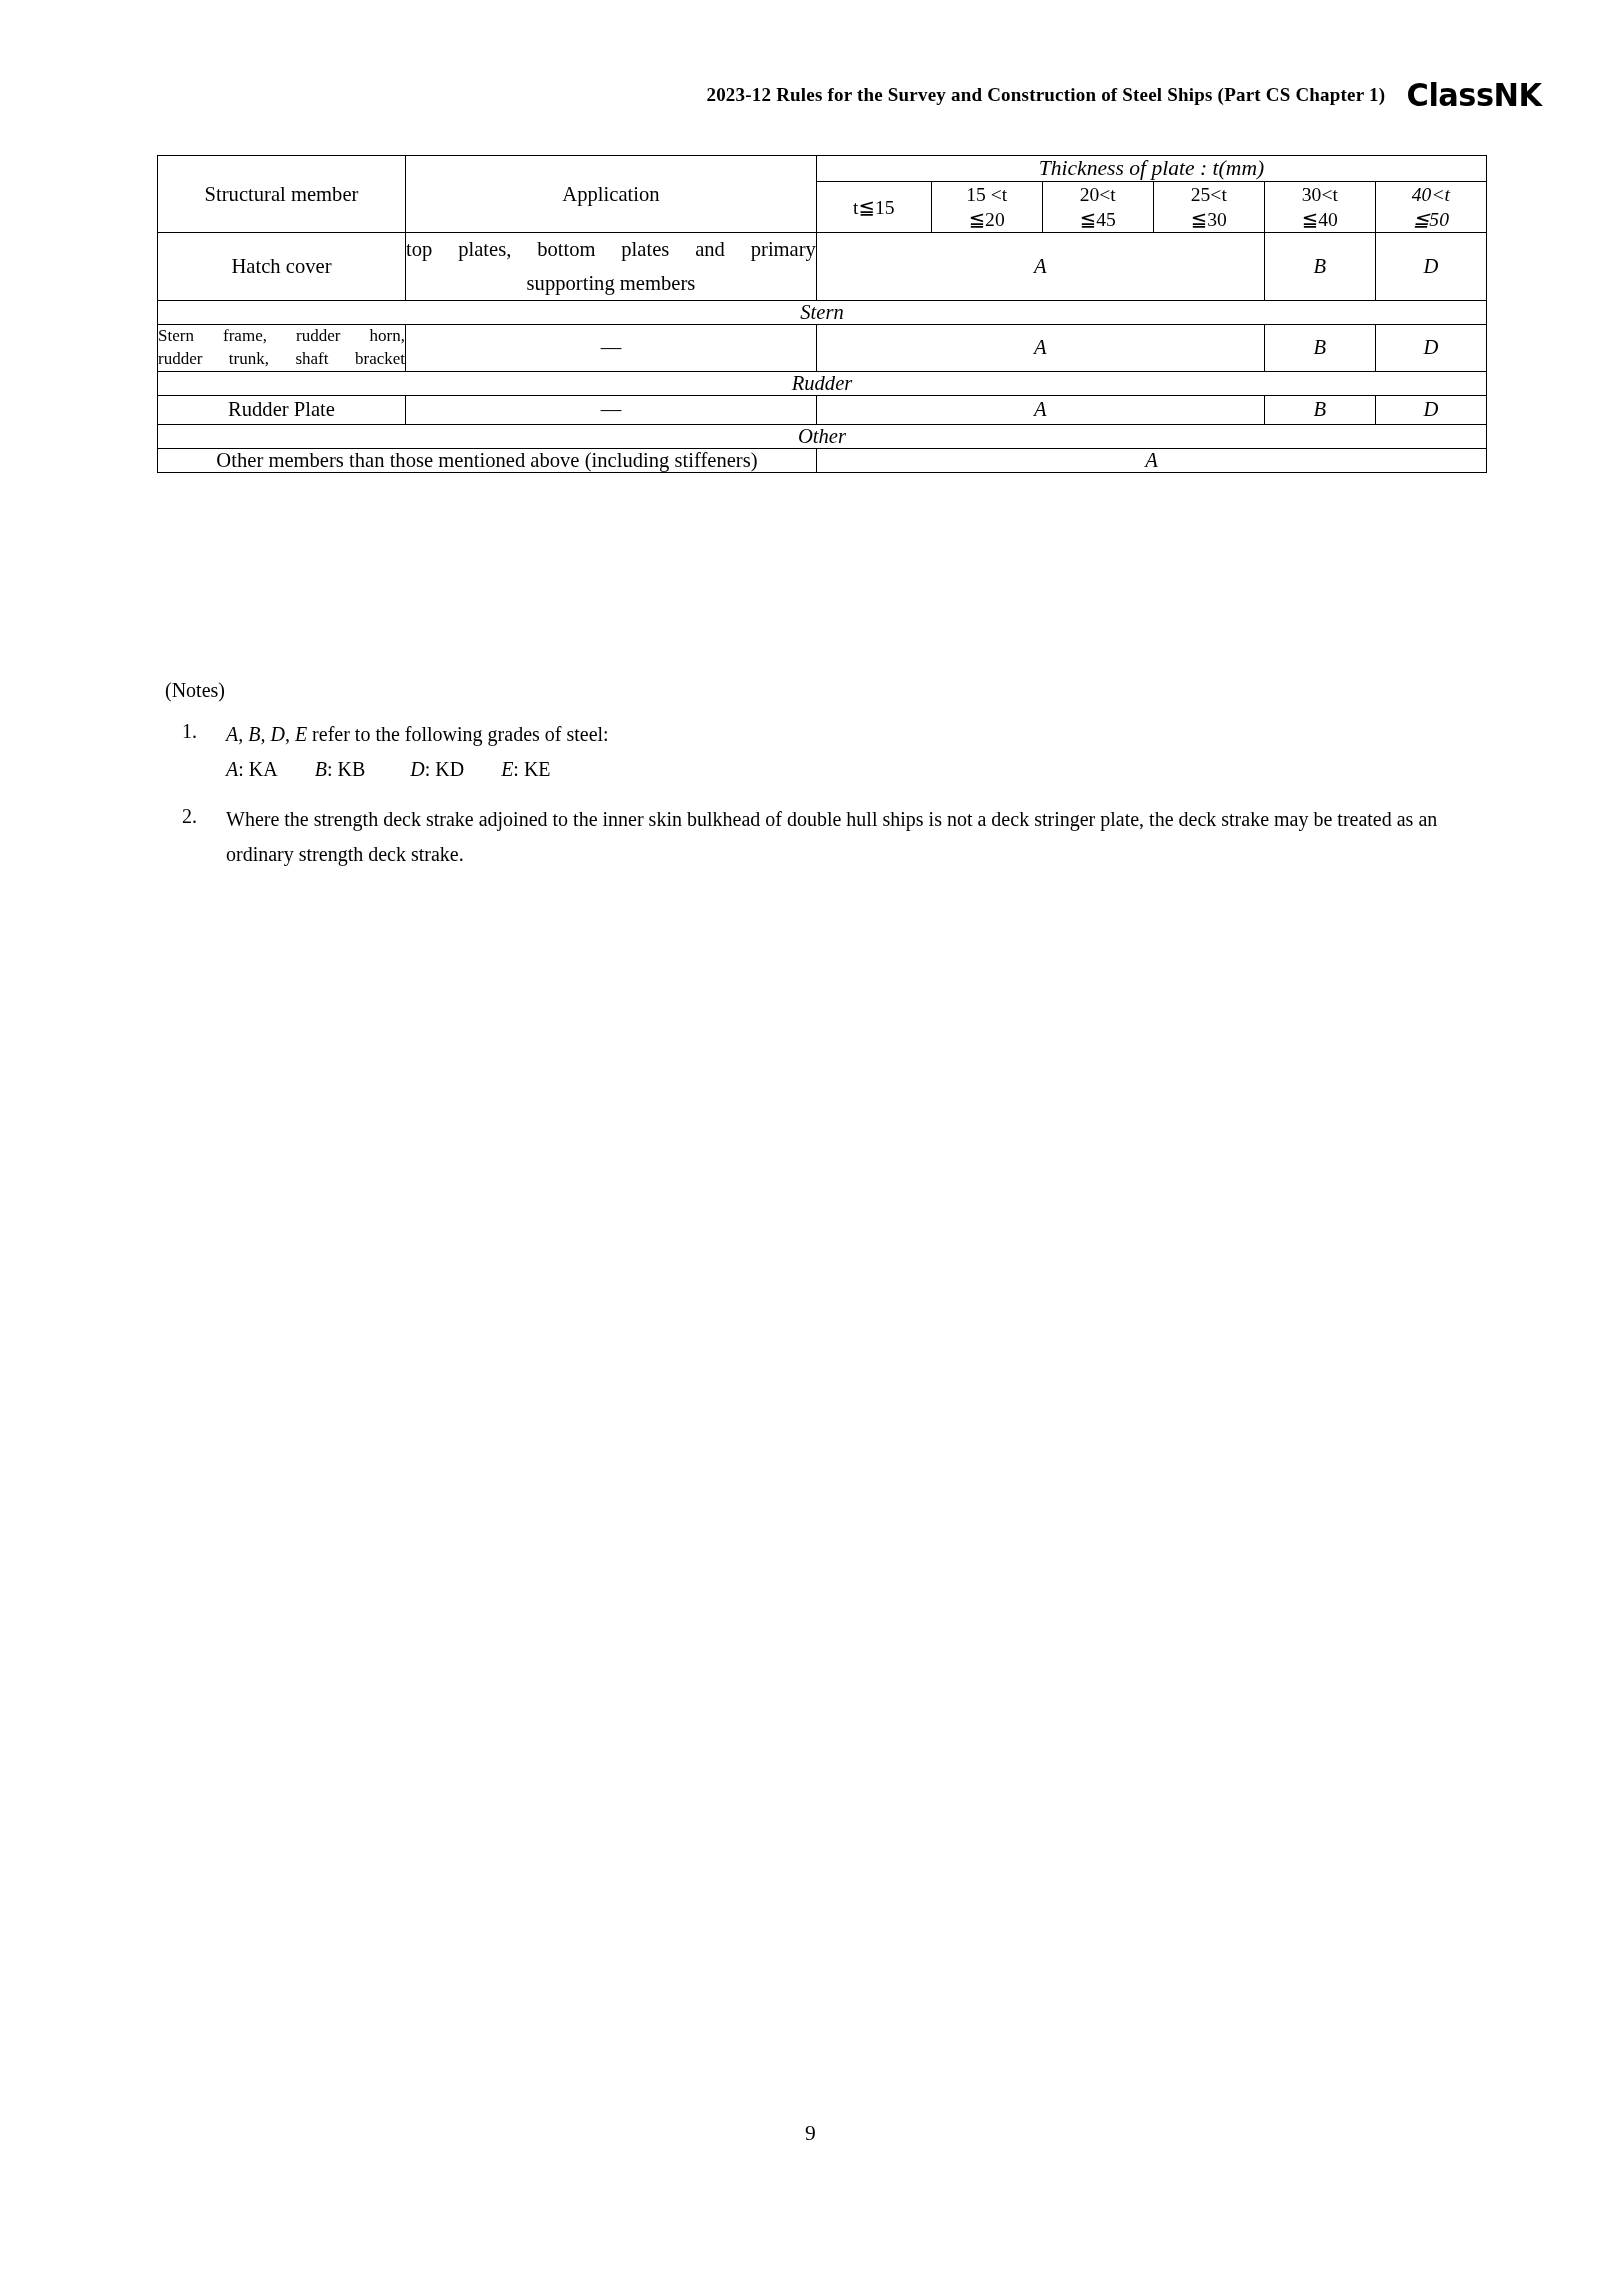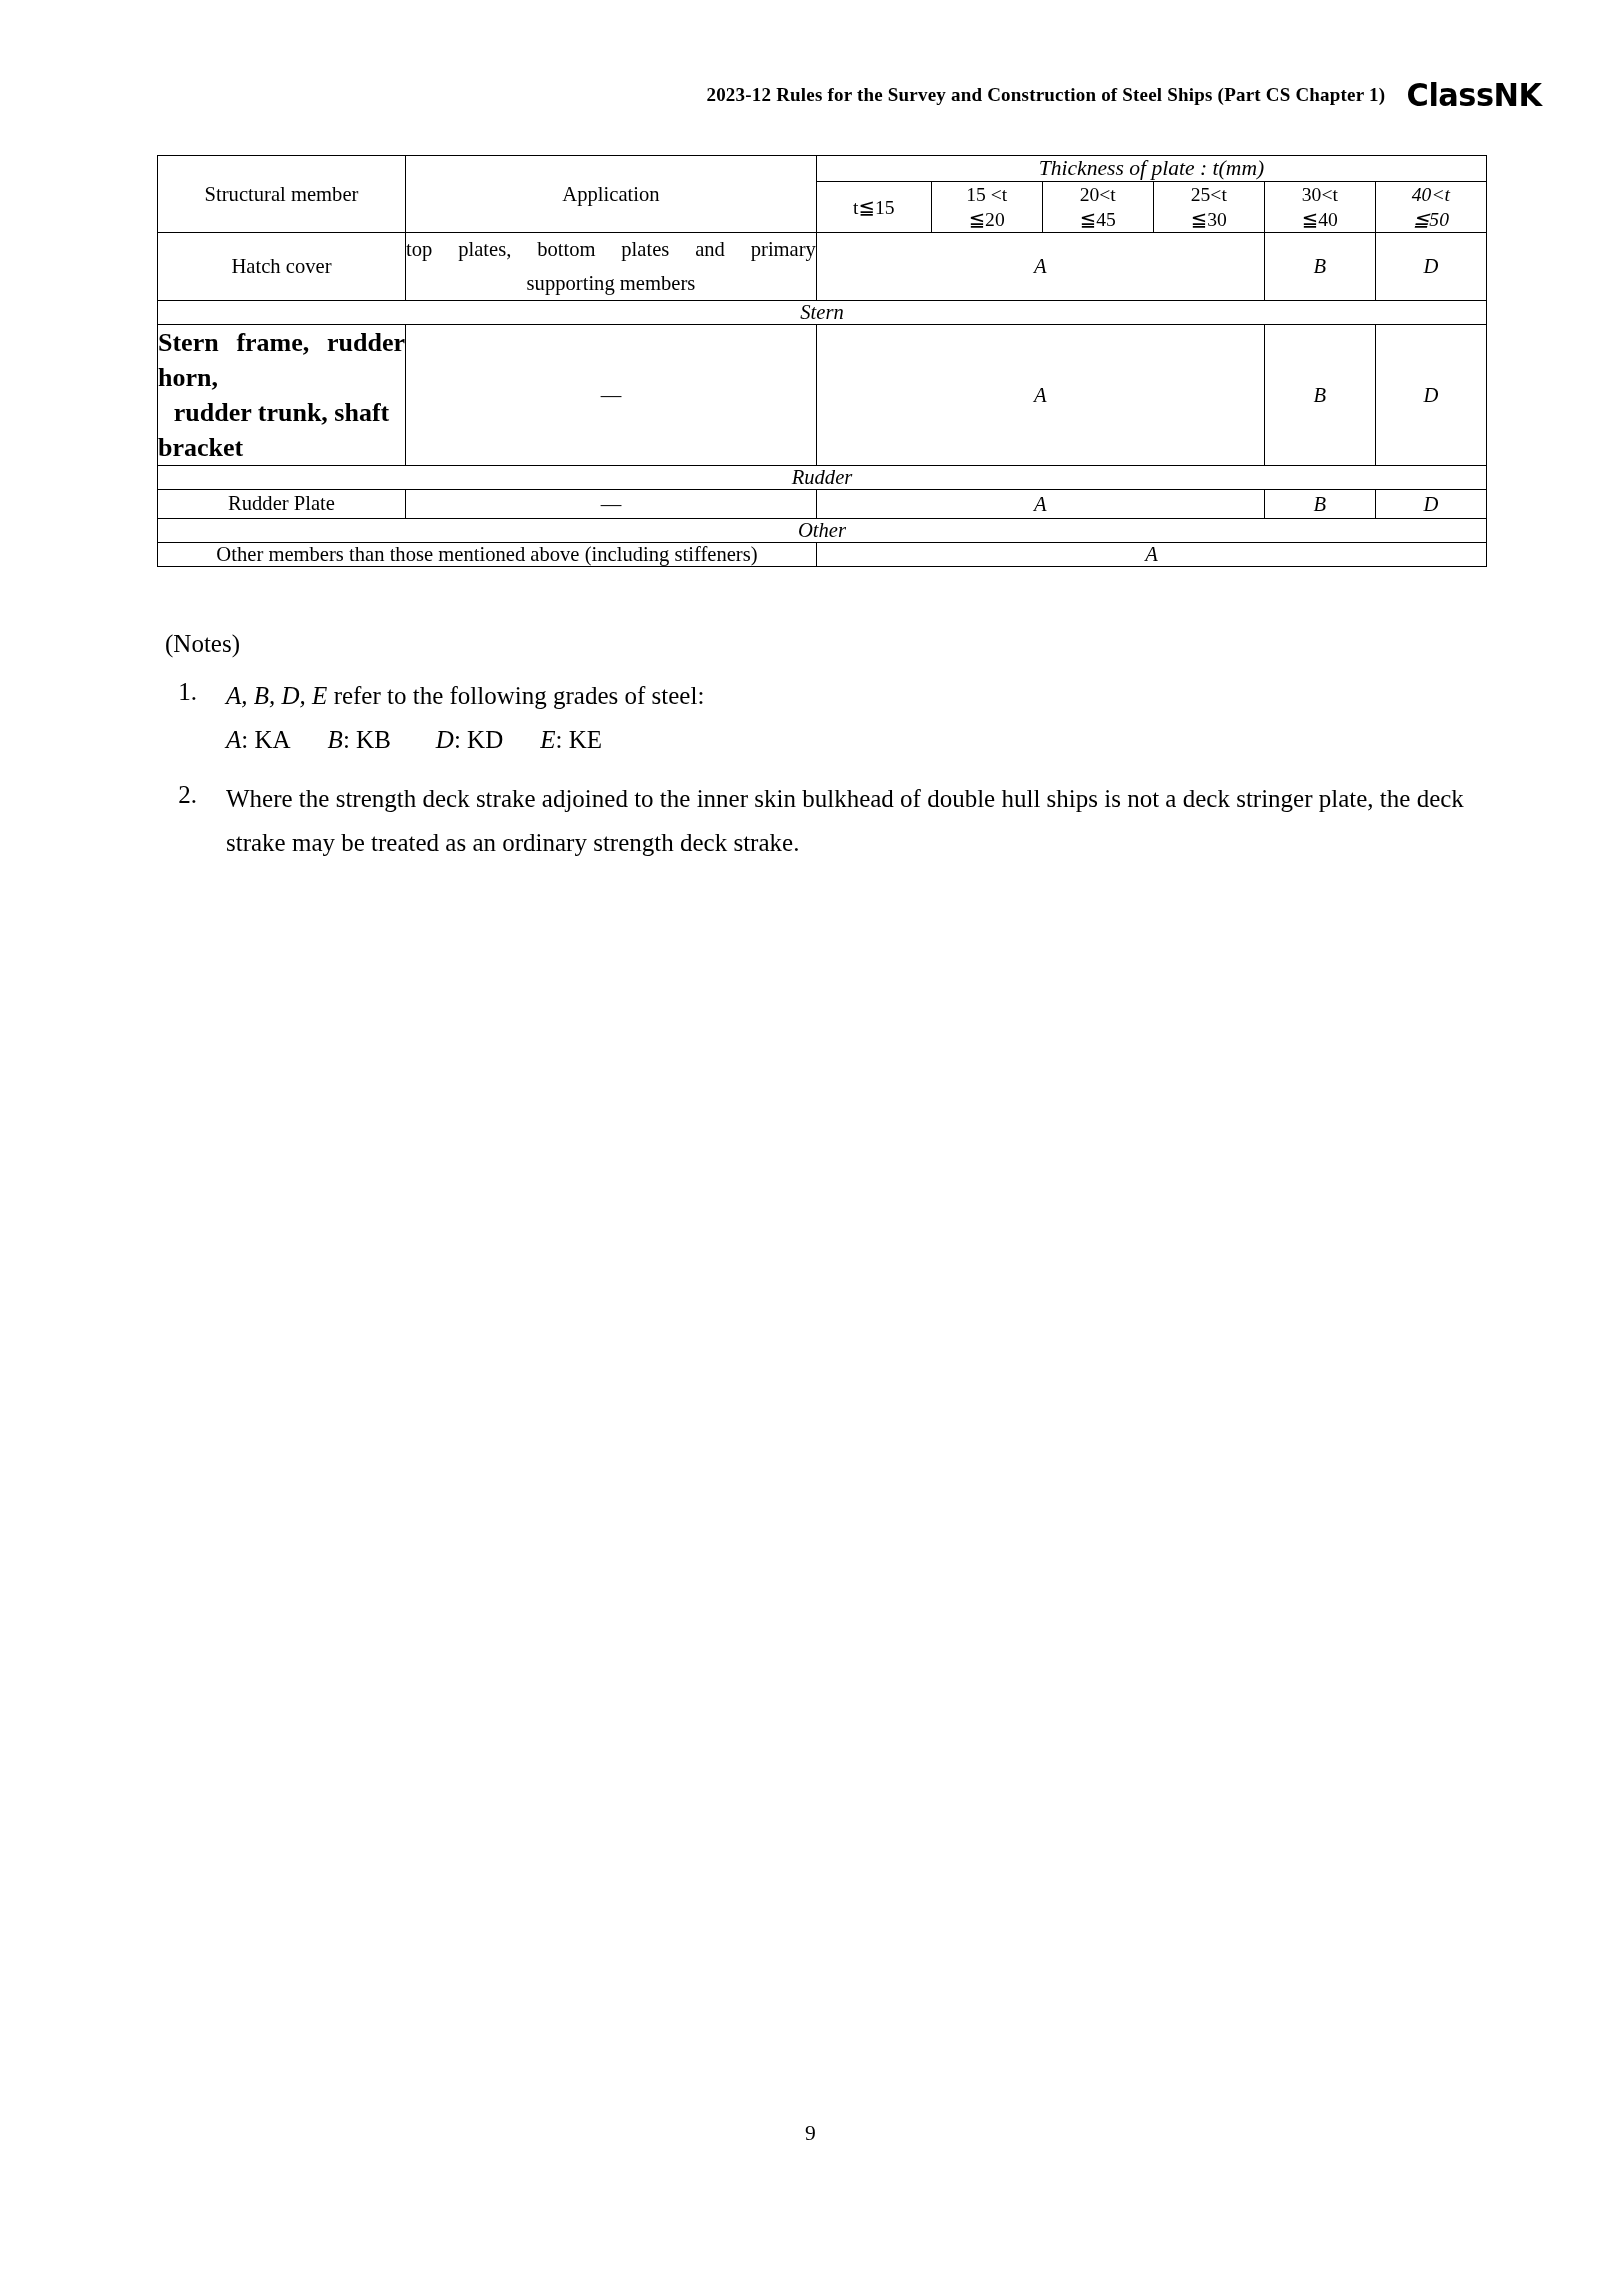--- a/index.html
+++ b/index.html
@@ -86,23 +86,22 @@
   .member-cell {
     text-align: left;
     padding: 9.8px 0 9.8px 11.8px;
     font-size: 20.6px;
     line-height: 1.35;
   }
   .member-cell-just {
     text-align: justify;
     text-align-last: justify;
     padding: 9.8px 13.7px 9.8px 11.8px;
-    font-size: 26px;
+    font-size: 17px;
     line-height: 1.35;
-    font-weight: bold;
   }
   .app-cell {
     text-align: left;
     padding: 8.8px 13.7px 8.8px 13.7px;
     font-size: 20.6px;
     line-height: 1.62;
   }
   .app-cell .just {
     display: block;
     text-align: justify;
@@ -111,24 +110,24 @@
   .section-row td {
     text-align: center;
     font-size: 20.6px;
     padding: 7.8px 0;
   }
   .grade { font-style: italic; font-size: 20.6px; }
 
   
   .notes {
     position: absolute;
-    top: 626px;
+    top: 676px;
     left: 165px;
     width: 1323px;
-    font-size: 25px;
+    font-size: 20px;
     line-height: 1.45;
   }
   .notes-title { margin-bottom: 11.8px; }
   .note-item {
     display: flex;
     margin-bottom: 3.9px;
   }
   .note-num {
     width: 61px;
     flex: 0 0 61px;

